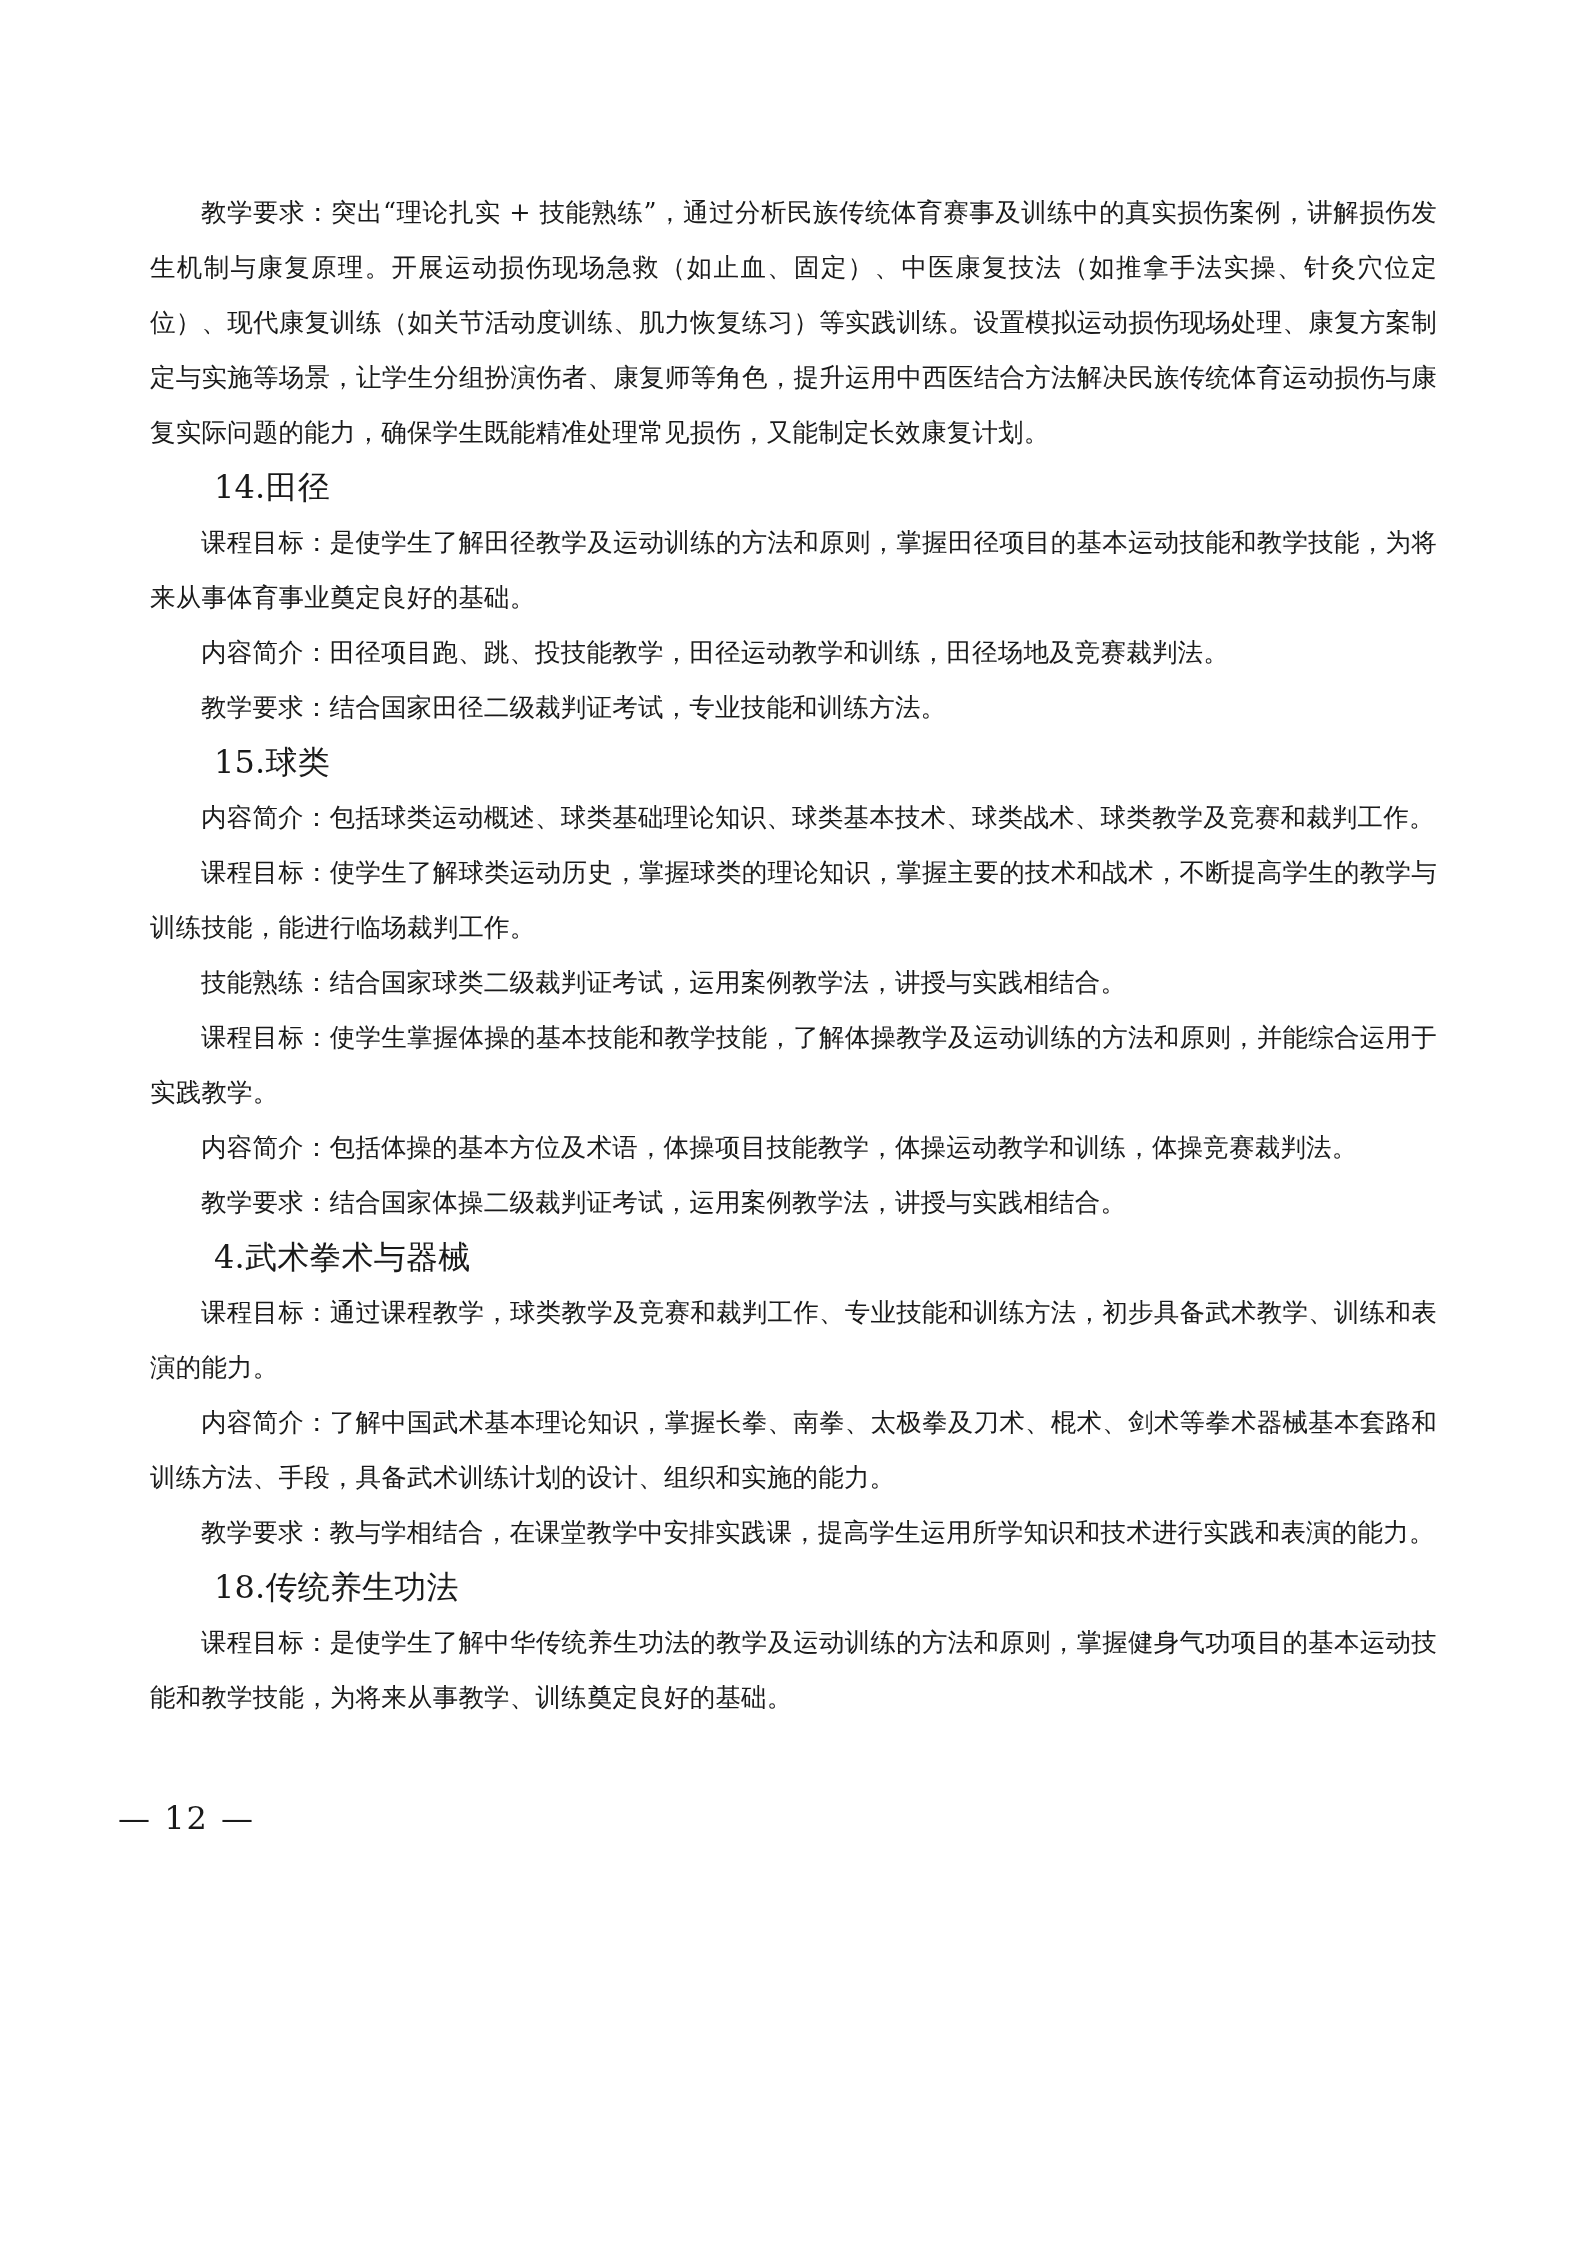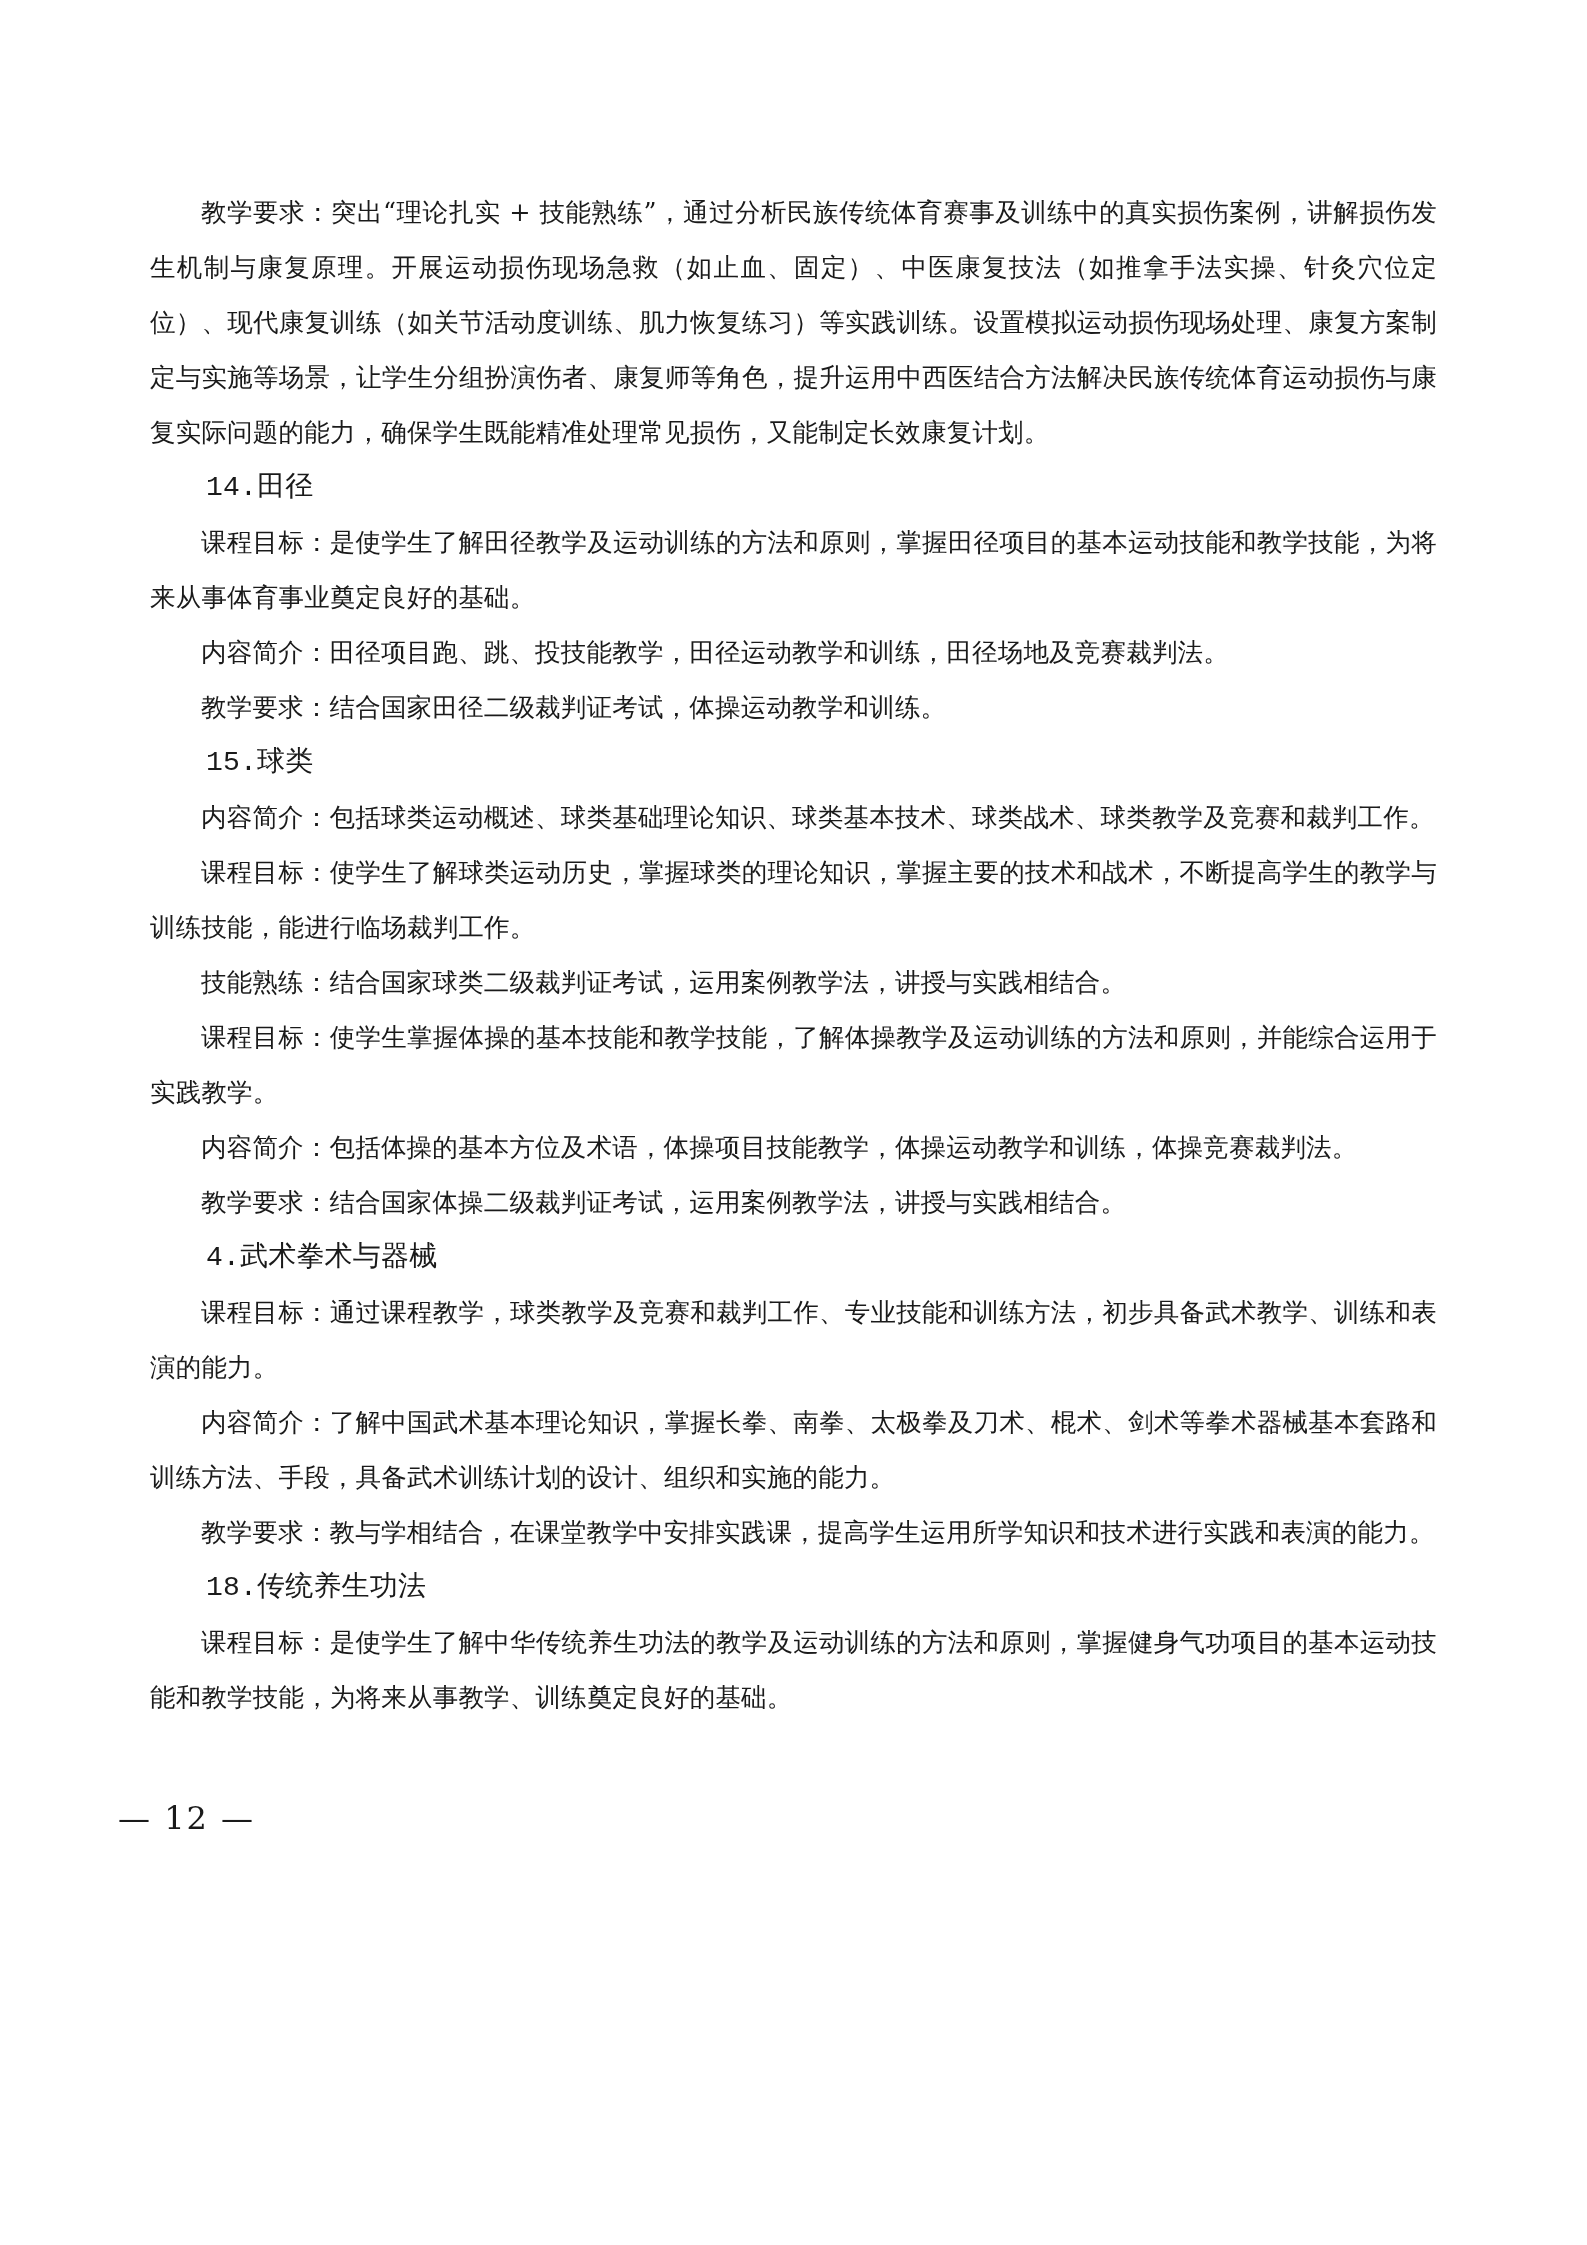--- a/index.html
+++ b/index.html
@@ -29,23 +29,22 @@
     letter-spacing: 0.2px;
   }
   p {
     margin: 0;
   }
   .indent {
     text-indent: 2em;
   }
   .heading {
     text-indent: 2em;
-    font-size: 28px;
+    font-size: 32px;
     line-height: 55px;
-    font-family: Liberation Mono, monospace;
   }
   .footer {
     position: absolute;
     left: 0;
     right: 0;
     bottom: 82px;
     text-align: left;
     padding-left: 118px;
     font-size: 32px;
     color: #1a1a1a;
@@ -54,21 +53,21 @@
 </style>
 </head>
 <body>
 
 <div class="page">
   <div class="body-text">
     <p class="indent">教学要求：突出“理论扎实 + 技能熟练”，通过分析民族传统体育赛事及训练中的真实损伤案例，讲解损伤发生机制与康复原理。开展运动损伤现场急救（如止血、固定）、中医康复技法（如推拿手法实操、针灸穴位定位）、现代康复训练（如关节活动度训练、肌力恢复练习）等实践训练。设置模拟运动损伤现场处理、康复方案制定与实施等场景，让学生分组扮演伤者、康复师等角色，提升运用中西医结合方法解决民族传统体育运动损伤与康复实际问题的能力，确保学生既能精准处理常见损伤，又能制定长效康复计划。</p>
     <p class="heading">14.田径</p>
     <p class="indent">课程目标：是使学生了解田径教学及运动训练的方法和原则，掌握田径项目的基本运动技能和教学技能，为将来从事体育事业奠定良好的基础。</p>
     <p class="indent">内容简介：田径项目跑、跳、投技能教学，田径运动教学和训练，田径场地及竞赛裁判法。</p>
-    <p class="indent">教学要求：结合国家田径二级裁判证考试，体操运动教学和训练。</p>
+    <p class="indent">教学要求：结合国家田径二级裁判证考试，专业技能和训练方法。</p>
     <p class="heading">15.球类</p>
     <p class="indent">内容简介：包括球类运动概述、球类基础理论知识、球类基本技术、球类战术、球类教学及竞赛和裁判工作。</p>
     <p class="indent">课程目标：使学生了解球类运动历史，掌握球类的理论知识，掌握主要的技术和战术，不断提高学生的教学与训练技能，能进行临场裁判工作。</p>
     <p class="indent">技能熟练：结合国家球类二级裁判证考试，运用案例教学法，讲授与实践相结合。</p>
     <p class="indent">课程目标：使学生掌握体操的基本技能和教学技能，了解体操教学及运动训练的方法和原则，并能综合运用于实践教学。</p>
     <p class="indent">内容简介：包括体操的基本方位及术语，体操项目技能教学，体操运动教学和训练，体操竞赛裁判法。</p>
     <p class="indent">教学要求：结合国家体操二级裁判证考试，运用案例教学法，讲授与实践相结合。</p>
     <p class="heading">4.武术拳术与器械</p>
     <p class="indent">课程目标：通过课程教学，球类教学及竞赛和裁判工作、专业技能和训练方法，初步具备武术教学、训练和表演的能力。</p>
     <p class="indent">内容简介：了解中国武术基本理论知识，掌握长拳、南拳、太极拳及刀术、棍术、剑术等拳术器械基本套路和训练方法、手段，具备武术训练计划的设计、组织和实施的能力。</p>

